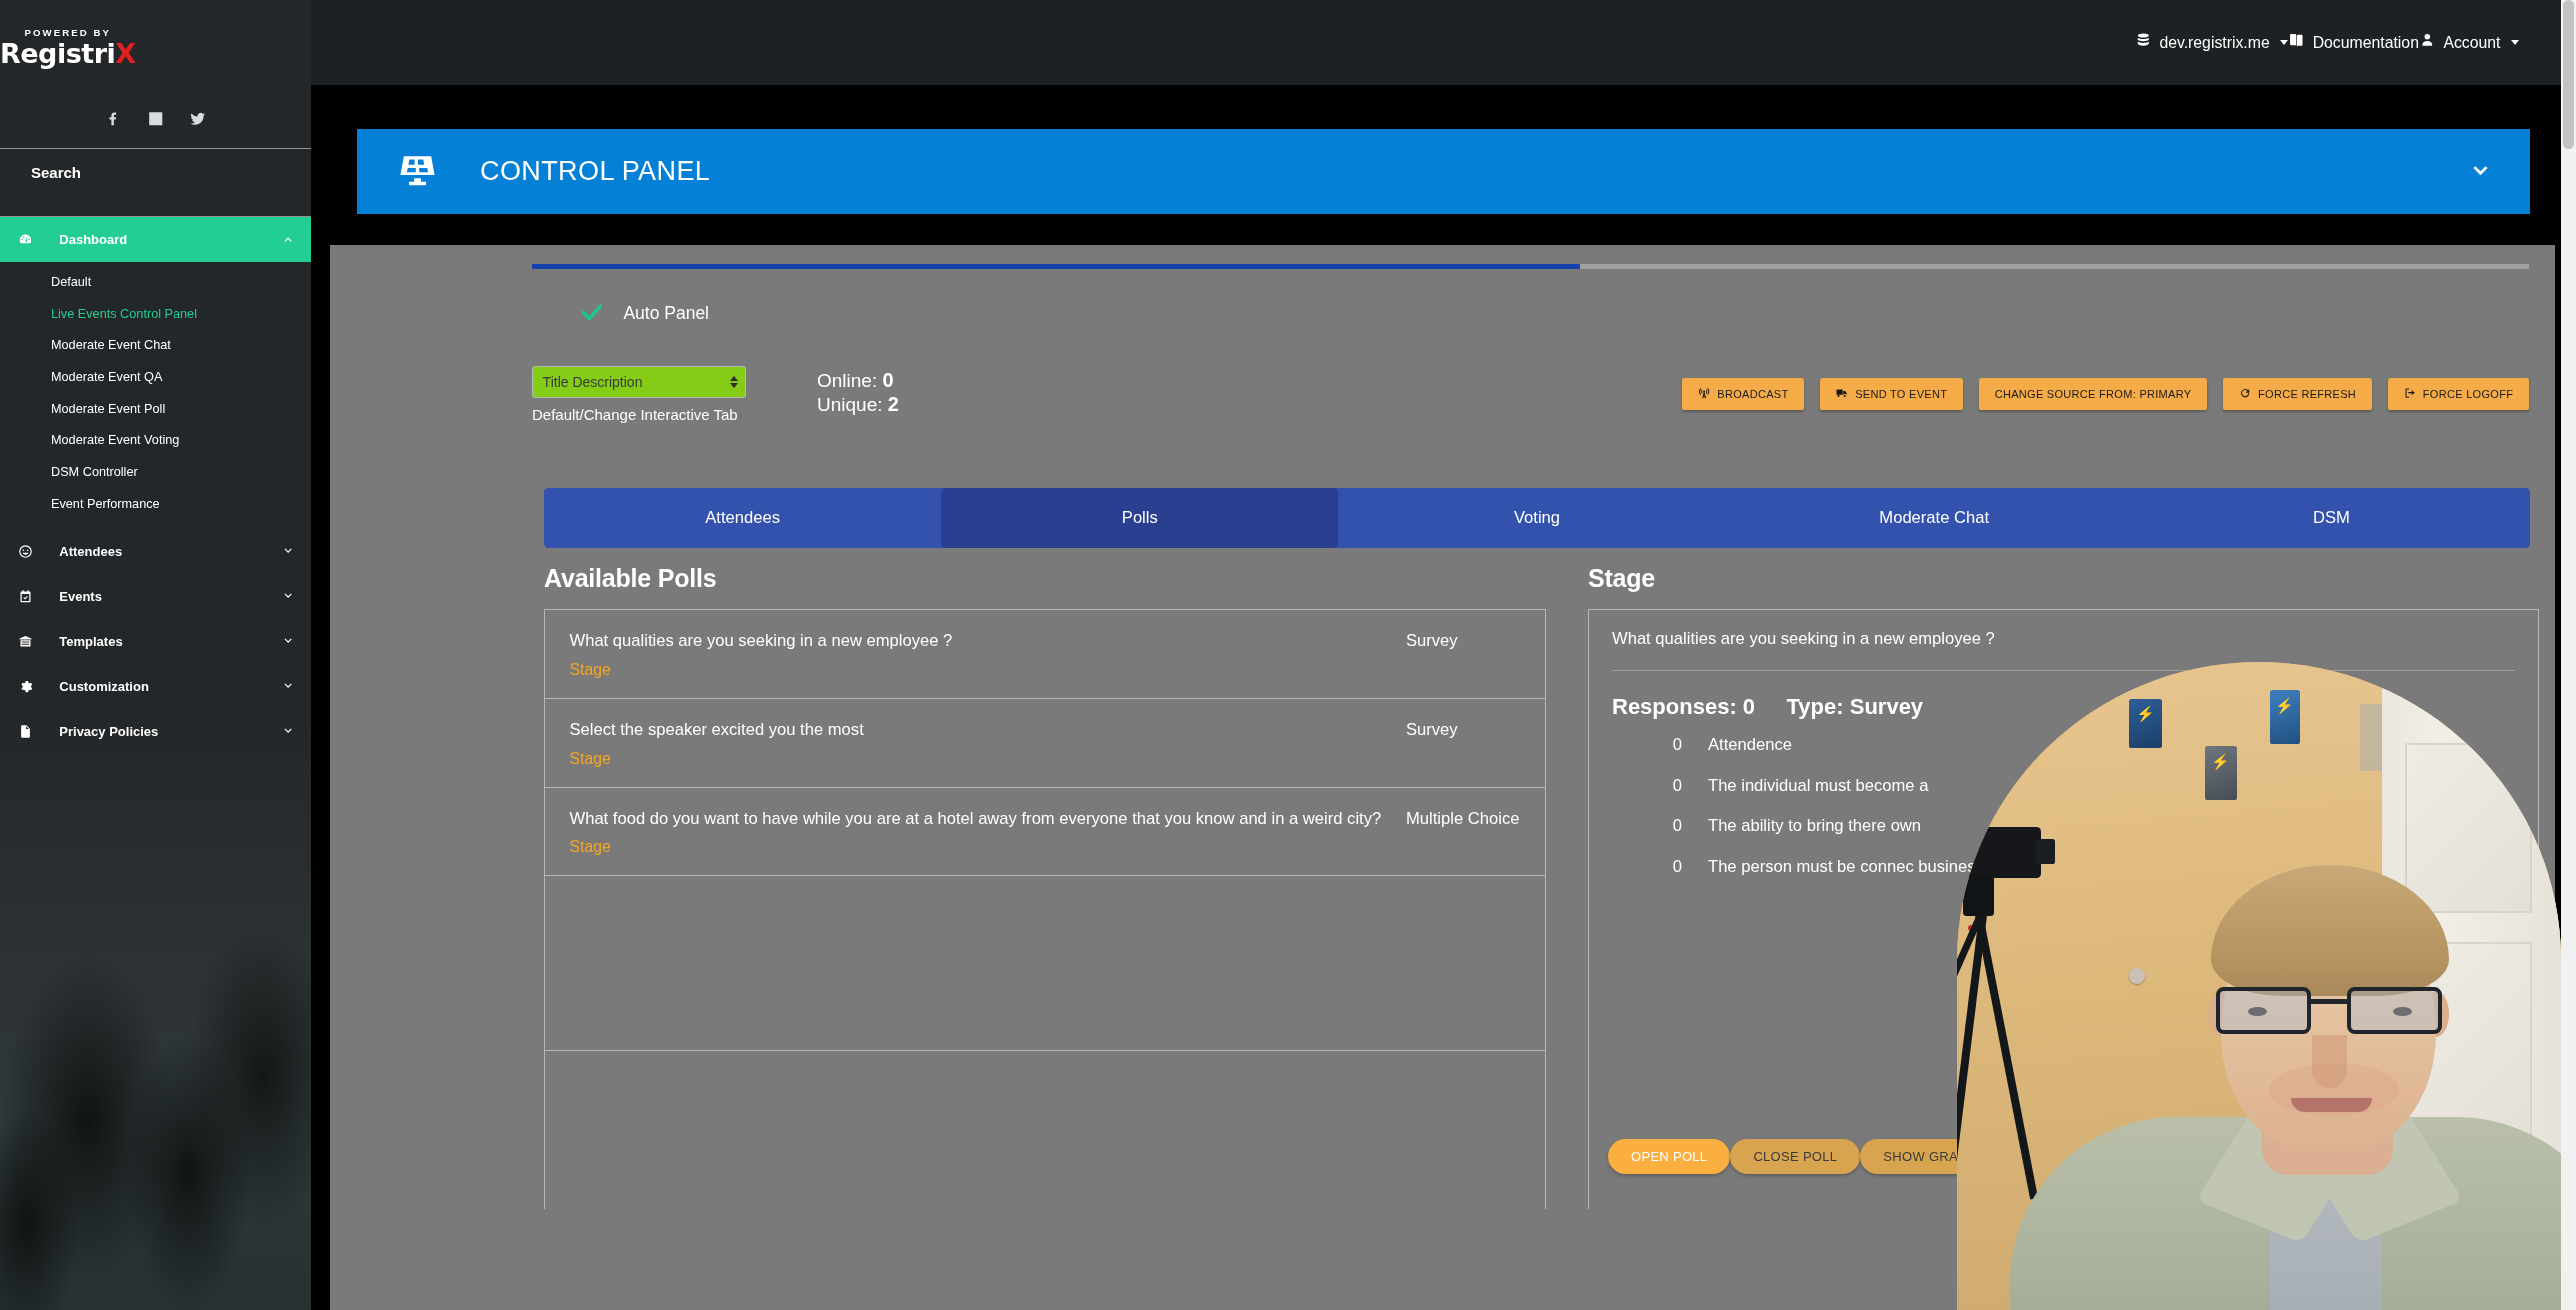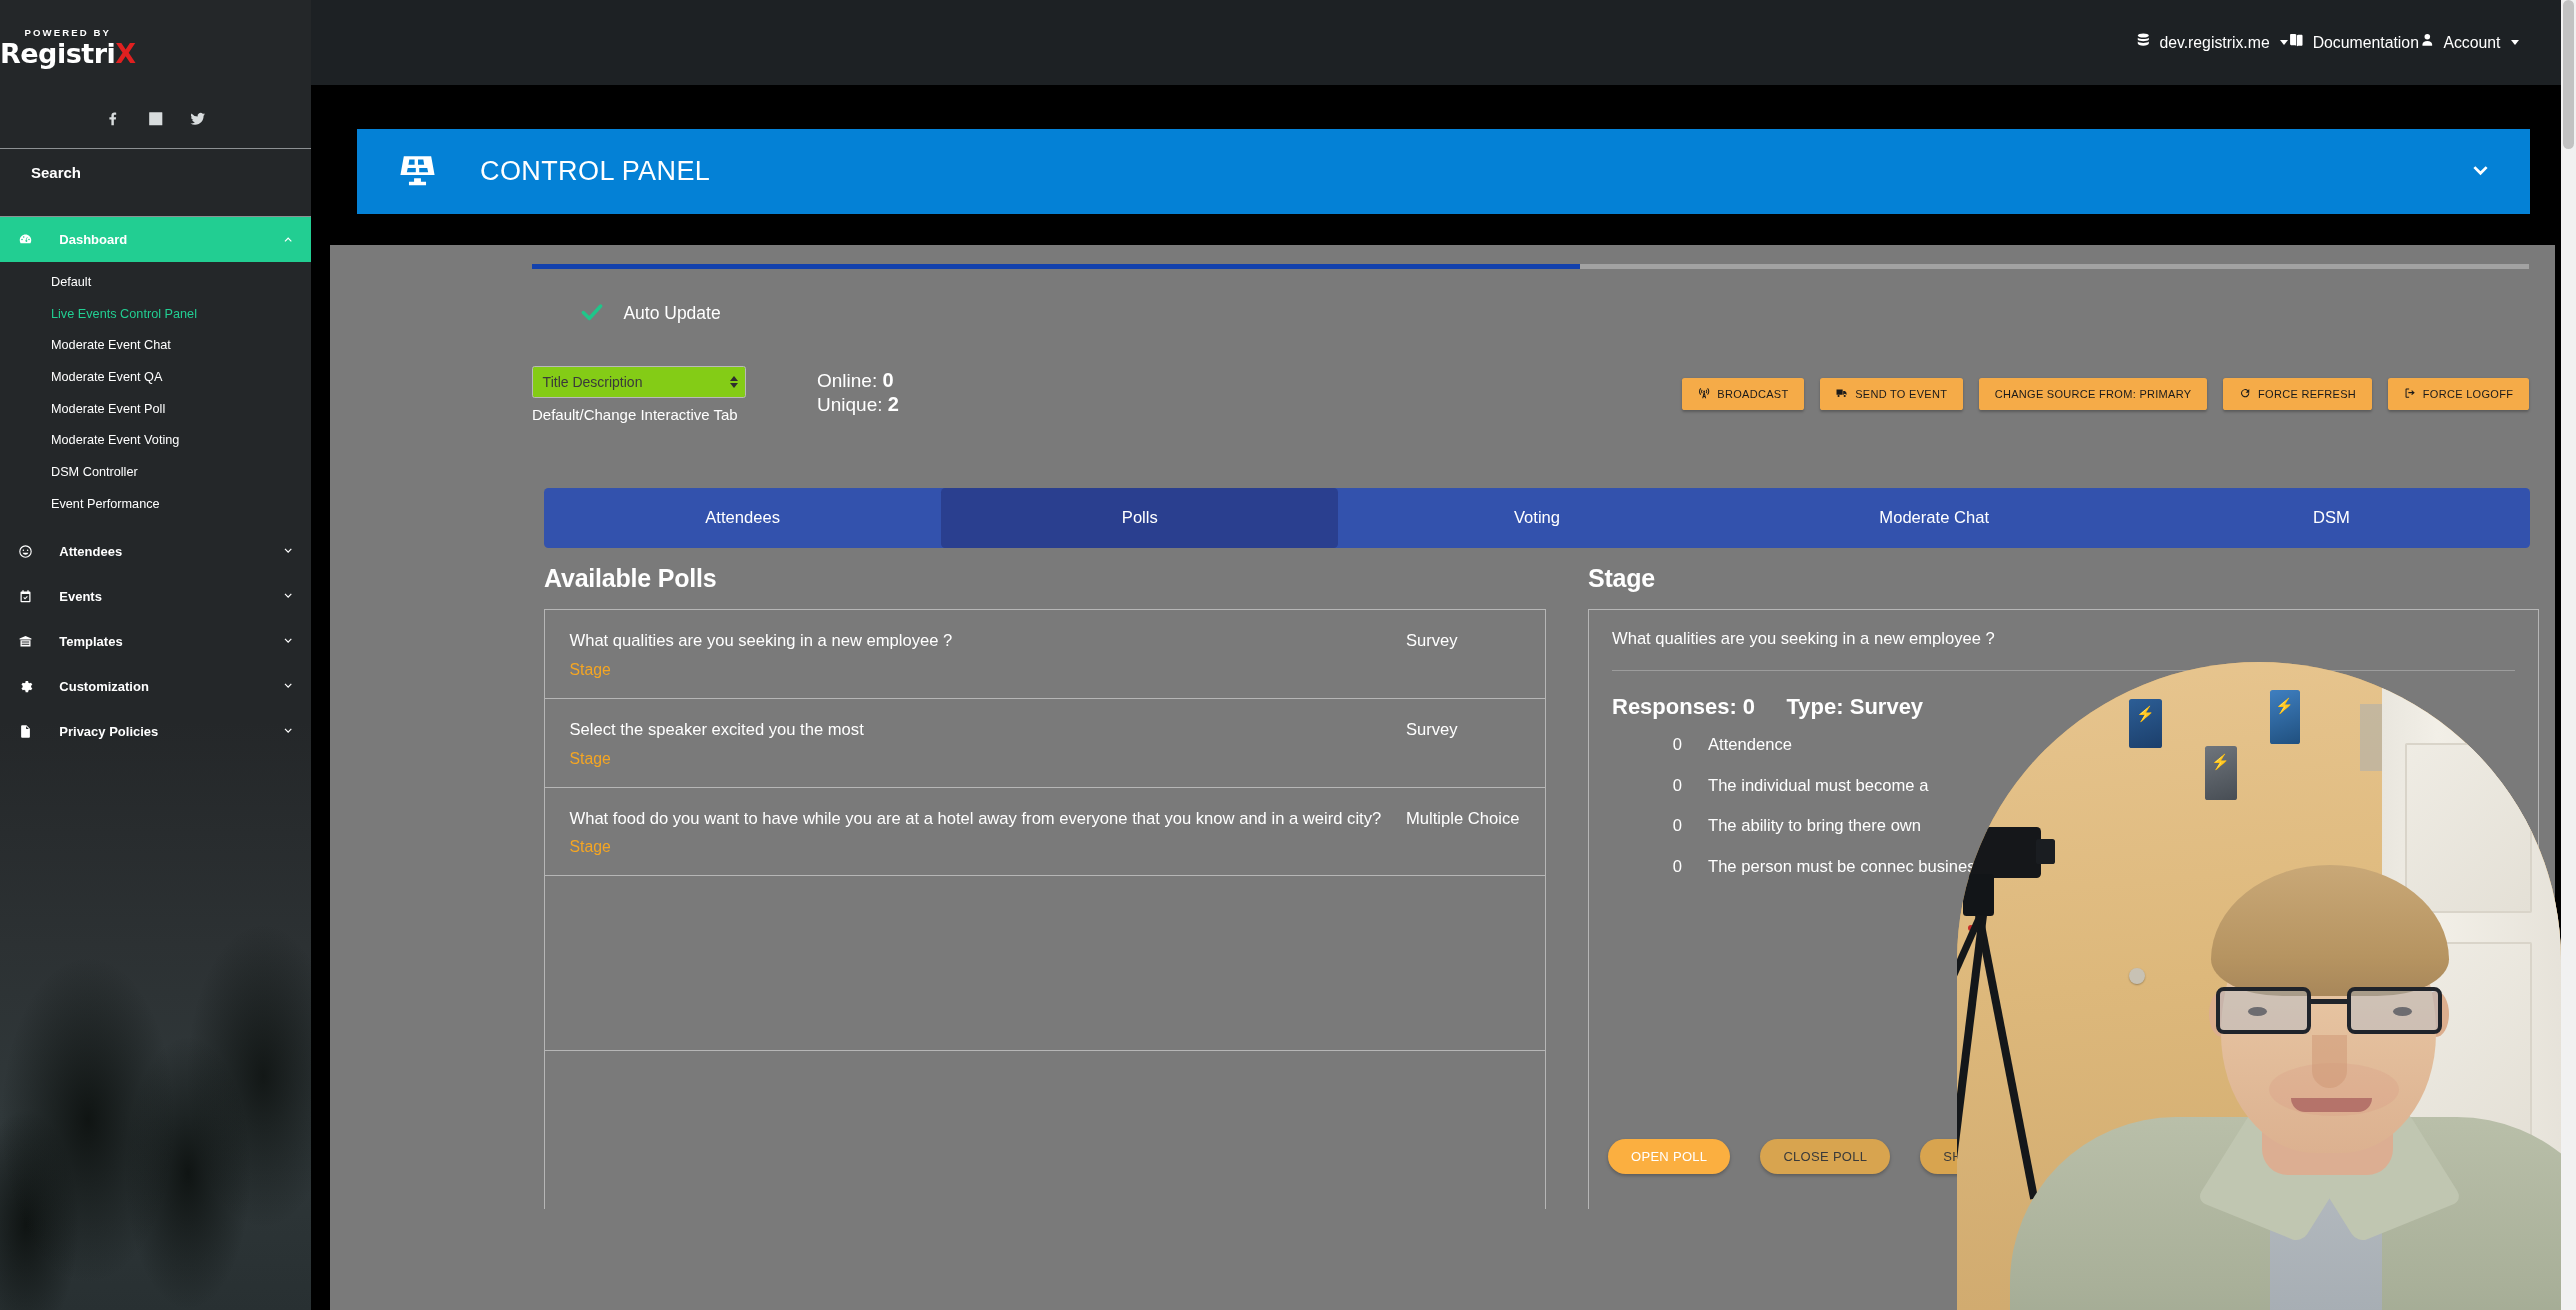--- a/index.html
+++ b/index.html
@@ -186,21 +186,21 @@
   .poll-type { width: 116px; color: #fff; font-size: 16.6px; line-height: 1.5; }
   .poll-filler { height: 175px; border-bottom: 0.9px solid #b6b6b6; }
 
   .stage-box { border: 0.9px solid #b6b6b6; border-bottom: none; height: 600px; position: relative; }
   .stage-q { color: #fff; font-size: 16.6px; padding: 19px 23px 21px 23px; }
   .stage-hr { height: 0.9px; background: #9c9c9c; margin: 0 23px; }
   .stage-meta { display: flex; gap: 31.5px; padding: 23px 23px 5.3px 23px; color: #fff; font-size: 22px; font-weight: bold; }
   .opt-row { display: flex; padding: 7.9px 23px 7.9px 23px; color: #fff; font-size: 16.6px; line-height: 1.5; }
   .opt-count { width: 96px; text-align: right; padding-right: 26px; }
   .opt-text { flex: 1; }
-  .stage-actions { position: absolute; left: 0; bottom: 35px; display: flex; gap: 30px; padding-left: 19px; }
+  .stage-actions { position: absolute; left: 0; bottom: 35px; display: flex; gap: 0; padding-left: 19px; }
   .pill {
     border: none; border-radius: 17.5px; height: 35px; padding: 0 23px;
     font-size: 13px; letter-spacing: 0.3px; cursor: pointer; white-space: nowrap;
     box-shadow: 0 1.8px 3.5px rgba(0,0,0,.25);
     font-family: "Liberation Sans", sans-serif;
   }
   .pill.primary { background: #fbaf40; color: #fff; }
   .pill.muted { background: #d8a44f; color: #3a3a3a; }
 
   
@@ -491,21 +491,21 @@
         <div class="progress-fill"></div>
       </div>
 
       <div class="title-row">
         <span class="auto-wrap">
           <span class="check-ico">
             <svg viewBox="0 0 24 24">
                 <path d="M4 12.5l5.5 5.5L20 6.5" stroke-linecap="round" stroke-linejoin="round"></path>
               </svg>
           </span>
-          <span class="auto-label">Auto Update</span>
+          <span class="auto-label">Auto Panel</span>
         </span>
       </div>
 
       <div class="ctl-row">
 
         <div class="sel-wrap">
           <div class="sel-box">
             <span class="sel-text">Title Description</span>
             <span class="sel-arrows">
                 <i class="up"></i>

